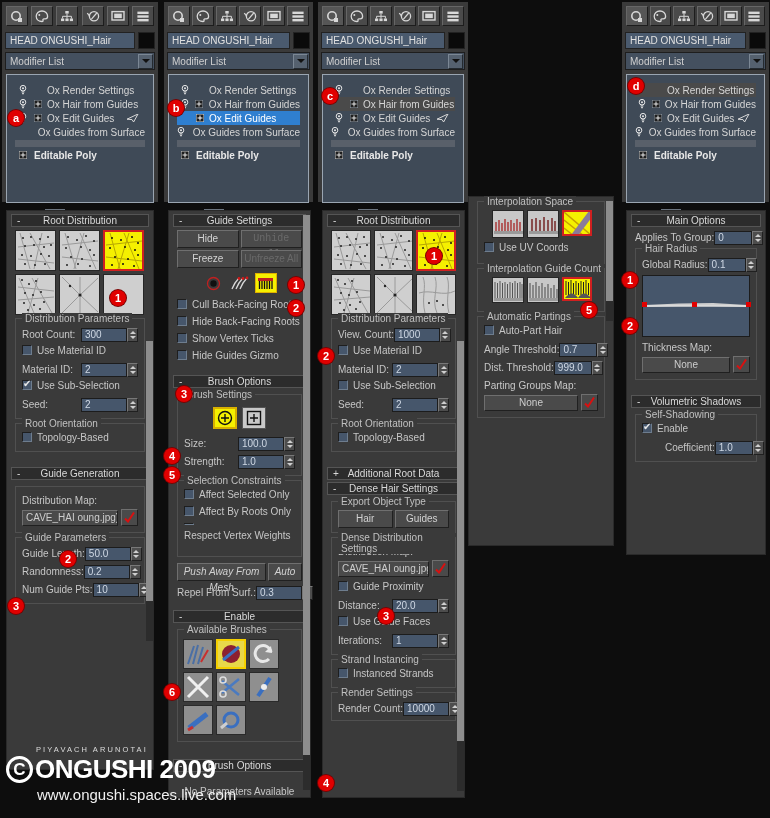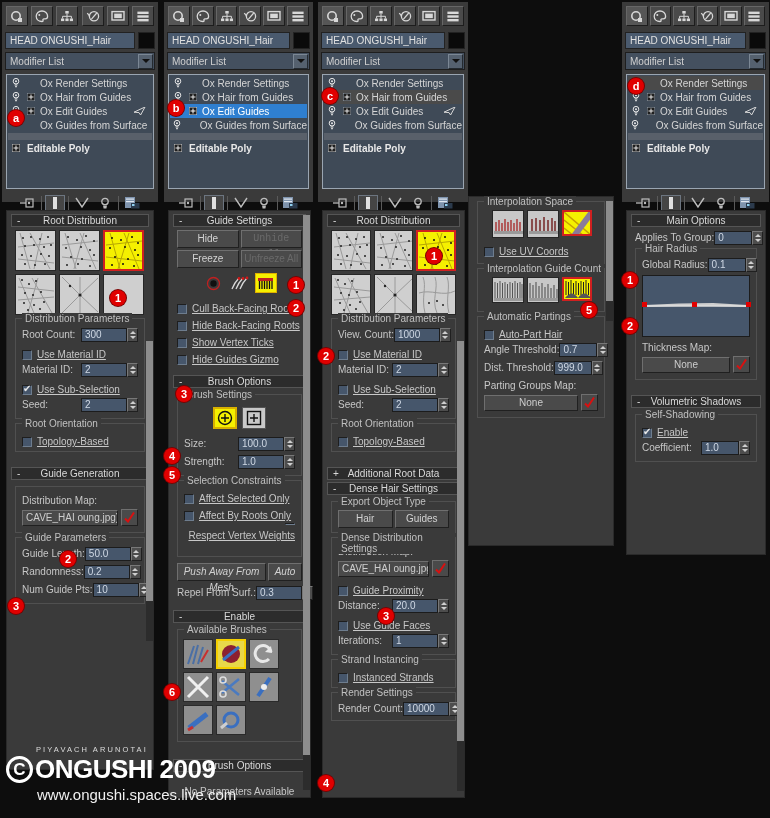--- a/index.html
+++ b/index.html
@@ -51,21 +51,21 @@
     width:15px; height:15px; margin-right:1px; background:#55616f;
     border-top:1px solid #7b8794; border-left:1px solid #7b8794;
     border-right:1px solid #242a30; border-bottom:1px solid #242a30;
     display:flex; align-items:center; justify-content:center;
   }
   .caret { width:0;height:0;border-left:4px solid transparent;border-right:4px solid transparent;border-top:4px solid #121212; }
 
   
   .stackbox {
     margin:2px 4px; background:#3f4a57; border:1px solid #9aa5b1;
-    padding:1px;
+    padding:8px;
   }
   .stackrow {
     height:14px; display:flex; align-items:center; font-size:10px;
     color:#d5d5d5; position:relative;
   }
   .stackrow.sel { background:#2f7fd0; color:#fff; }
   .stackrow.sel2 { background:#4a4a4a; }
   .stack-bulb { width:16px; display:flex; justify-content:center; }
   .stack-plus { width:13px; display:flex; justify-content:center; }
   .stack-label { padding-left:3px; white-space:nowrap; }
@@ -117,21 +117,21 @@
   .spin .arrows {
     width:11px; background:#4d4d4d;
     border-top:1px solid #787878; border-left:1px solid #787878;
     border-right:1px solid #202020; border-bottom:1px solid #202020;
     display:flex; flex-direction:column; align-items:center; justify-content:center; gap:2px;
   }
   .spin .arrows i { width:0;height:0;border-left:3px solid transparent;border-right:3px solid transparent; display:block; }
   .spin .arrows i.up { border-bottom:3px solid #cfcfcf; }
   .spin .arrows i.dn { border-top:3px solid #cfcfcf; }
 
-  .cb { display:flex; align-items:flex-end; gap:5px; height:15px; margin-bottom:2px;text-decoration:underline; }
+  .cb { display:flex; align-items:flex-start; gap:5px; height:15px; margin-bottom:2px; }
   .cbbox {
     width:10px; height:10px; background:#46566b;
     border-top:1px solid #1e1e1e; border-left:1px solid #1e1e1e;
     border-right:1px solid #6e7d8e; border-bottom:1px solid #6e7d8e;
     position:relative;
   }
   .cbbox.checked::after {
     content:"✔"; position:absolute; left:0px; top:-3px; font-size:10px; color:#e8e8e8;
   }
 
@@ -1756,21 +1756,21 @@
         <span class="pm">-</span>
         <span>Volumetric Shadows</span>
       </div>
       <div class="rollout-body">
         <div class="group">
           <span class="glabel">Self-Shadowing</span>
           <div class="cb">
             <span class="cbbox checked"></span>
             <span class="lbl">Enable</span>
           </div>
-          <div class="row" style="margin-bottom:0;">
+          <div class="row" style="margin-bottom:0;margin-left:23px;">
             <span class="lbl">Coefficient:</span>
             <span class="spacer"></span>
             <span class="spin">
                 <span class="val" style="width:38px;">1.0</span>
                 <span class="arrows">
                   <i class="up"></i>
                   <i class="dn"></i>
                 </span>
               </span>
           </div>

